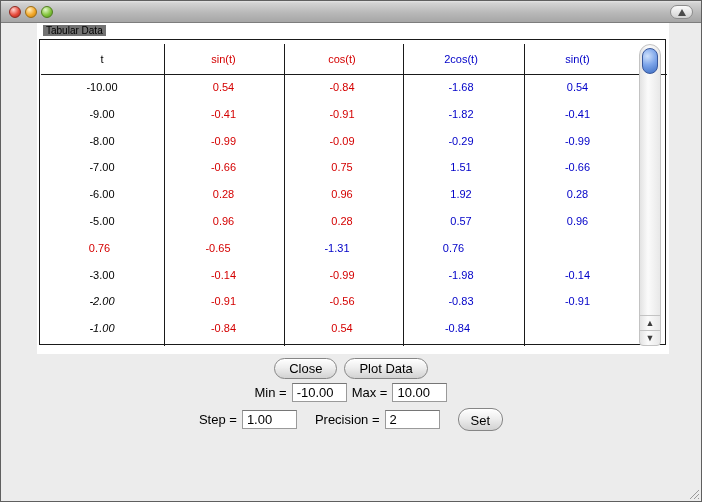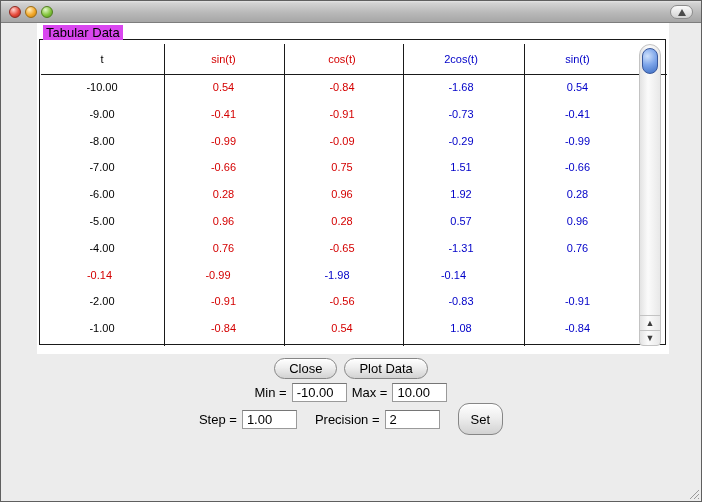--- a/index.html
+++ b/index.html
@@ -26,21 +26,21 @@
   }
   .tb-oval{
     position:absolute;right:8px;top:4px;width:23px;height:14px;border-radius:8px;
     background:linear-gradient(180deg,#fbfbfb,#d2d2d2);border:1px solid #8c8c8c;
     display:flex;align-items:center;justify-content:center;
   }
   .tri{width:0;height:0;border-left:4px solid transparent;border-right:4px solid transparent;border-bottom:7px solid #4a4a4a;}
   
   .white-panel{position:absolute;left:36px;top:22px;width:632px;height:331px;background:#ffffff;}
   .group-border{position:absolute;left:2px;top:16px;width:627px;height:306px;border:1px solid #1a1a1a;}
-  .group-title{position:absolute;left:6px;top:2px;background:#d946ef;padding:0 3px;font-size:13px;color:#000;}
+  .group-title{position:absolute;left:6px;top:2px;background:#737373;padding:0 3px;font-size:10px;color:#000;}
   
   .tablebox{position:absolute;left:3px;top:21px;width:597px;height:301px;overflow:hidden;}
   .trow{display:flex;}
   .thead .cell{height:30px;line-height:30px;}
   .tbody .cell{height:26.8px;line-height:26.8px;}
   .cell{font-size:11px;text-align:center;white-space:nowrap;}
   .c0{width:124px;}.c1{width:119px;}.c2{width:118px;}.c3{width:120px;}.c4{width:113px;}
   .vline{position:absolute;top:21px;height:302px;width:1px;background:#1a1a1a;}
   .vl1{left:127px;}.vl2{left:247px;}.vl3{left:366px;}.vl4{left:487px;}
   .hline{position:absolute;left:4px;top:51px;width:626px;height:1px;background:#1a1a1a;}
@@ -62,21 +62,21 @@
   .row-buttons{top:357px;height:21px;gap:7px;}
   .row-minmax{top:381px;height:20px;gap:5px;}
   .row-step{top:408px;height:20px;gap:5px;}
   .aqua-btn{
     height:21px;padding:0 14px;font-size:13px;color:#000;
     font-family:"Liberation Sans",sans-serif;
     background:linear-gradient(180deg,#ffffff 0%,#eeeeee 45%,#d2d2d2 100%);
     border:1px solid #868686;border-radius:11px;
     box-shadow:inset 0 1px 0 #ffffff;cursor:default;
   }
-  .aqua-btn.small{height:32px;padding:4px 12px;}
+  .aqua-btn.small{height:23px;padding:4px 12px;}
   .ctl-label{font-size:13px;color:#000;}
   .ctl-field{
     width:55px;height:19px;font-size:13px;color:#000;padding:0 0 0 4px;
     font-family:"Liberation Sans",sans-serif;
     border:1px solid #9a9a9a;border-top-color:#767676;background:#ffffff;
   }
   .spacer8{width:8px;}
   
   .grip{position:absolute;right:1px;bottom:1px;width:13px;height:13px;}
 </style>
@@ -113,21 +113,21 @@
             <div class="cell c0" style="color: rgb(0, 0, 0);">-10.00</div>
             <div class="cell c1" style="color: rgb(212, 0, 0);">0.54</div>
             <div class="cell c2" style="color: rgb(212, 0, 0);">-0.84</div>
             <div class="cell c3" style="color: rgb(0, 0, 200);">-1.68</div>
             <div class="cell c4" style="color: rgb(0, 0, 200);">0.54</div>
           </div>
           <div class="trow">
             <div class="cell c0" style="color: rgb(0, 0, 0);">-9.00</div>
             <div class="cell c1" style="color: rgb(212, 0, 0);">-0.41</div>
             <div class="cell c2" style="color: rgb(212, 0, 0);">-0.91</div>
-            <div class="cell c3" style="color: rgb(0, 0, 200);">-0.73</div>
+            <div class="cell c3" style="color: rgb(0, 0, 200);">-1.82</div>
             <div class="cell c4" style="color: rgb(0, 0, 200);">-0.41</div>
           </div>
           <div class="trow">
             <div class="cell c0" style="color: rgb(0, 0, 0);">-8.00</div>
             <div class="cell c1" style="color: rgb(212, 0, 0);">-0.99</div>
             <div class="cell c2" style="color: rgb(212, 0, 0);">-0.09</div>
             <div class="cell c3" style="color: rgb(0, 0, 200);">-0.29</div>
             <div class="cell c4" style="color: rgb(0, 0, 200);">-0.99</div>
           </div>
           <div class="trow">
@@ -145,44 +145,43 @@
             <div class="cell c4" style="color: rgb(0, 0, 200);">0.28</div>
           </div>
           <div class="trow">
             <div class="cell c0" style="color: rgb(0, 0, 0);">-5.00</div>
             <div class="cell c1" style="color: rgb(212, 0, 0);">0.96</div>
             <div class="cell c2" style="color: rgb(212, 0, 0);">0.28</div>
             <div class="cell c3" style="color: rgb(0, 0, 200);">0.57</div>
             <div class="cell c4" style="color: rgb(0, 0, 200);">0.96</div>
           </div>
           <div class="trow">
-            <div class="cell c0" style="color: rgb(0, 0, 0);">-4.00</div>
             <div class="cell c1" style="color: rgb(212, 0, 0);">0.76</div>
             <div class="cell c2" style="color: rgb(212, 0, 0);">-0.65</div>
             <div class="cell c3" style="color: rgb(0, 0, 200);">-1.31</div>
             <div class="cell c4" style="color: rgb(0, 0, 200);">0.76</div>
           </div>
           <div class="trow">
+            <div class="cell c0" style="color: rgb(0, 0, 0);">-3.00</div>
             <div class="cell c1" style="color: rgb(212, 0, 0);">-0.14</div>
             <div class="cell c2" style="color: rgb(212, 0, 0);">-0.99</div>
             <div class="cell c3" style="color: rgb(0, 0, 200);">-1.98</div>
             <div class="cell c4" style="color: rgb(0, 0, 200);">-0.14</div>
           </div>
           <div class="trow">
-            <div class="cell c0" style="color: rgb(0, 0, 0);">-2.00</div>
+            <div class="cell c0" style="color: rgb(0, 0, 0); font-style: italic;">-2.00</div>
             <div class="cell c1" style="color: rgb(212, 0, 0);">-0.91</div>
             <div class="cell c2" style="color: rgb(212, 0, 0);">-0.56</div>
             <div class="cell c3" style="color: rgb(0, 0, 200);">-0.83</div>
             <div class="cell c4" style="color: rgb(0, 0, 200);">-0.91</div>
           </div>
           <div class="trow">
-            <div class="cell c0" style="color: rgb(0, 0, 0);">-1.00</div>
+            <div class="cell c0" style="color: rgb(0, 0, 0); font-style: italic;">-1.00</div>
             <div class="cell c1" style="color: rgb(212, 0, 0);">-0.84</div>
             <div class="cell c2" style="color: rgb(212, 0, 0);">0.54</div>
-            <div class="cell c3" style="color: rgb(0, 0, 200);">1.08</div>
             <div class="cell c4" style="color: rgb(0, 0, 200);">-0.84</div>
           </div>
         </div>
     </div>
 
     <div class="vline vl1"></div>
     <div class="vline vl2"></div>
     <div class="vline vl3"></div>
     <div class="vline vl4"></div>
     <div class="hline"></div>

